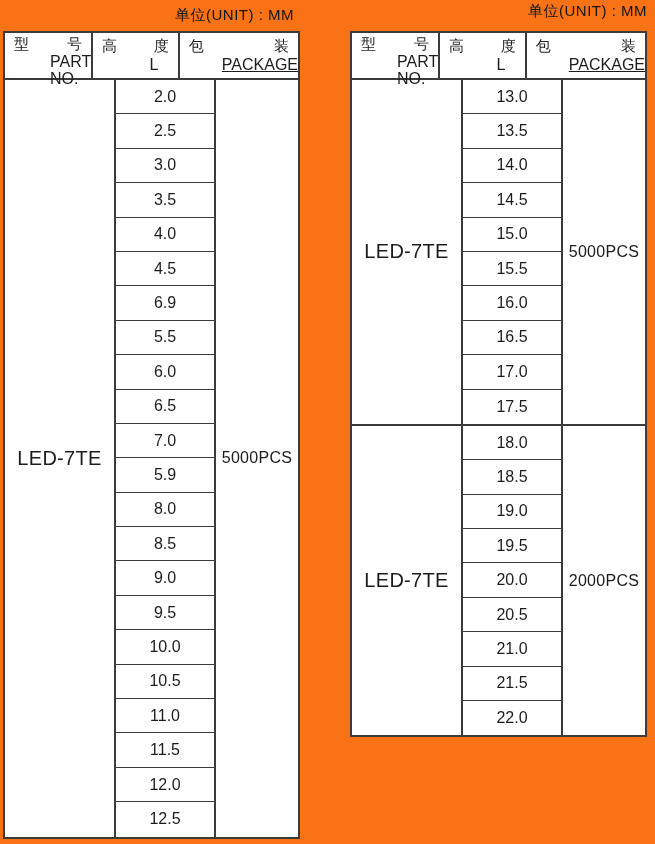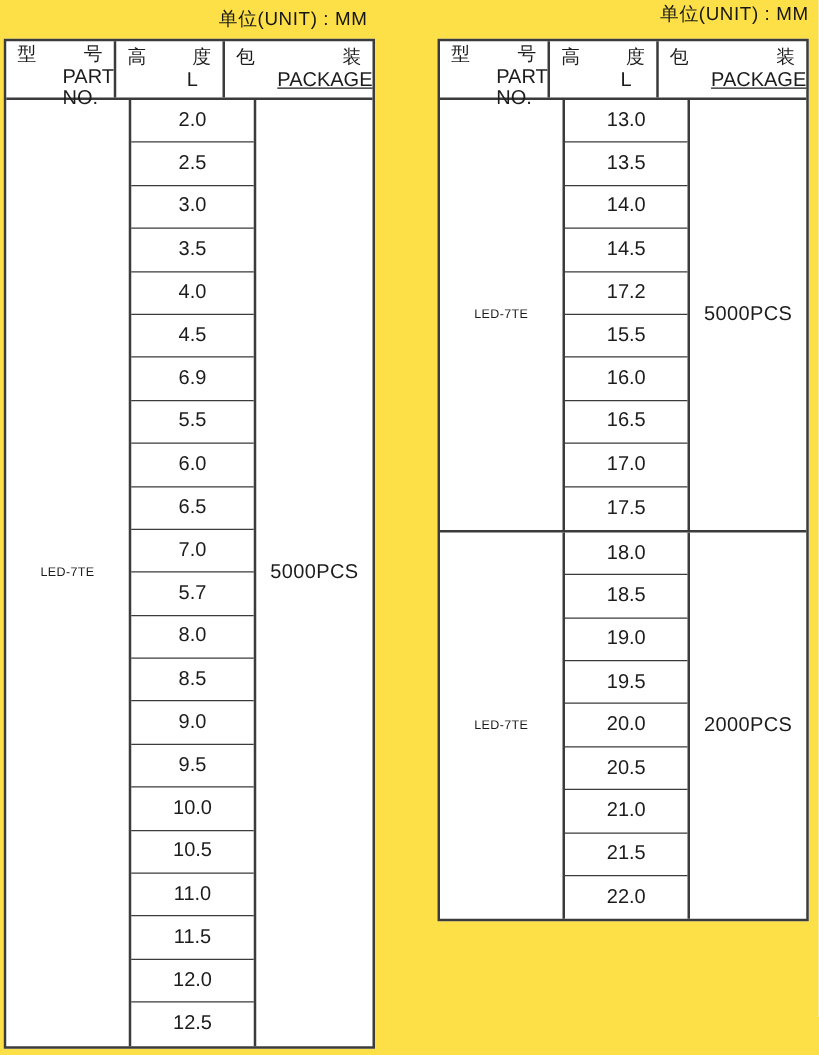--- a/index.html
+++ b/index.html
@@ -6,21 +6,21 @@
   html, body { background: #ffffff; }
   body {
     font-family: "Liberation Sans", "DejaVu Sans", sans-serif;
     color: #1c1c1c;
     -webkit-font-smoothing: antialiased;
   }
   .sheet {
     position: relative;
     width: 655px;
     height: 844px;
-    background: #fde047;
+    background: #f97316;
     overflow: hidden;
   }
   .unit-label {
     position: absolute;
     width: 297px;
     text-align: right;
     font-size: 15px;
     color: #161616;
     letter-spacing: 0.5px;
     white-space: nowrap;
@@ -66,26 +66,26 @@
     padding-left: 8px;
     margin-left: 37px;
   }
   .en-line.center { text-align: center; padding-left: 0; }
   .en-line.tight  { padding-left: 5px; text-decoration: underline; }
 
   
   .section { display: flex; }
   .section + .section { border-top: 2px solid #3b3b3b; }
   .cell-part {
-    width: 100px;
+    width: 111px;
     border-right: 2px solid #3b3b3b;
     display: flex;
     align-items: center;
     justify-content: center;
-    font-size: 10px;
+    font-size: 20px;
     letter-spacing: 0.3px;
   }
   .col-heights {
     width: 100px;
     border-right: 2px solid #3b3b3b;
     display: flex;
     flex-direction: column;
   }
   .h-cell {
     height: 34.4px;
@@ -145,21 +145,21 @@
           <div class="h-cell">2.5</div>
           <div class="h-cell">3.0</div>
           <div class="h-cell">3.5</div>
           <div class="h-cell">4.0</div>
           <div class="h-cell">4.5</div>
           <div class="h-cell">6.9</div>
           <div class="h-cell">5.5</div>
           <div class="h-cell">6.0</div>
           <div class="h-cell">6.5</div>
           <div class="h-cell">7.0</div>
-          <div class="h-cell">5.7</div>
+          <div class="h-cell">5.9</div>
           <div class="h-cell">8.0</div>
           <div class="h-cell">8.5</div>
           <div class="h-cell">9.0</div>
           <div class="h-cell">9.5</div>
           <div class="h-cell">10.0</div>
           <div class="h-cell">10.5</div>
           <div class="h-cell">11.0</div>
           <div class="h-cell">11.5</div>
           <div class="h-cell">12.0</div>
           <div class="h-cell">12.5</div>
@@ -192,21 +192,21 @@
         <div class="en-line tight">PACKAGE</div>
       </div>
     </div>
     <div class="section">
       <div class="cell-part">LED-7TE</div>
       <div class="col-heights">
           <div class="h-cell">13.0</div>
           <div class="h-cell">13.5</div>
           <div class="h-cell">14.0</div>
           <div class="h-cell">14.5</div>
-          <div class="h-cell">17.2</div>
+          <div class="h-cell">15.0</div>
           <div class="h-cell">15.5</div>
           <div class="h-cell">16.0</div>
           <div class="h-cell">16.5</div>
           <div class="h-cell">17.0</div>
           <div class="h-cell">17.5</div>
         </div>
       <div class="cell-pkg">5000PCS</div>
     </div>
     <div class="section">
       <div class="cell-part">LED-7TE</div>

